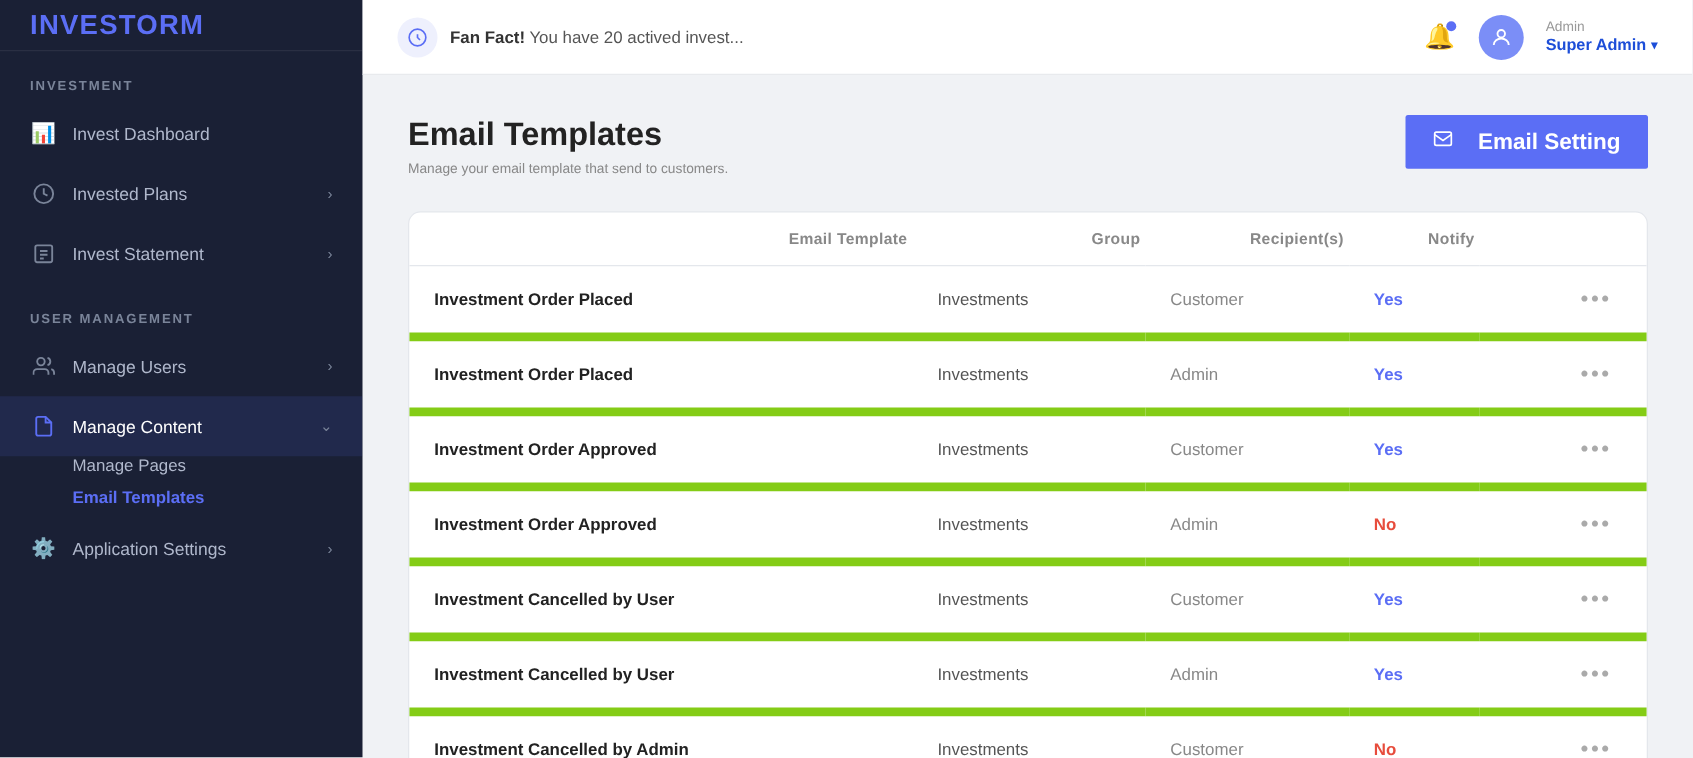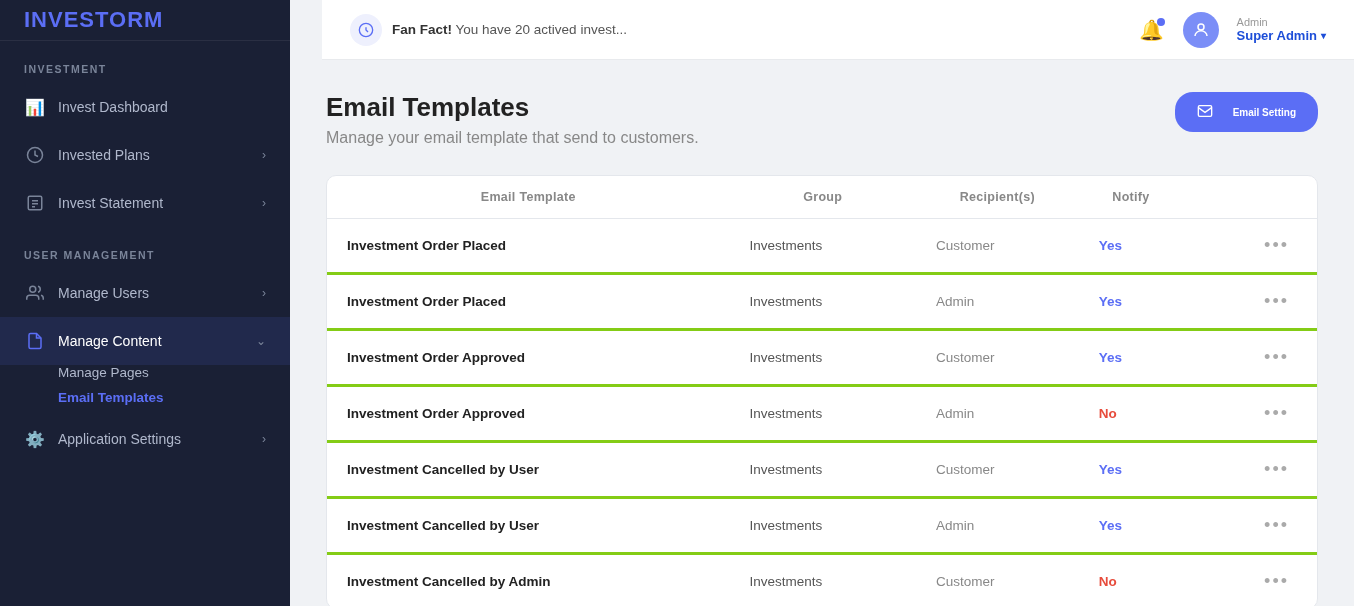--- a/index.html
+++ b/index.html
@@ -81,21 +81,20 @@
 
     
     .topbar {
       background: #fff;
       height: 60px;
       display: flex;
       align-items: center;
       padding: 0 28px;
       border-bottom: 1px solid #e8eaed;
       gap: 28px;
-      margin-left: 32px;
     }
     .topbar-fan-fact {
       display: flex;
       align-items: center;
       gap: 10px;
       font-size: 13.5px;
       color: #555;
       flex: 1;
     }
     .topbar-fan-icon {
@@ -155,63 +154,63 @@
       justify-content: space-between;
       margin-bottom: 28px;
     }
     .page-title {
       font-size: 26px;
       font-weight: 700;
       color: #222;
       margin-bottom: 6px;
     }
     .page-subtitle {
-      font-size: 16px;
+      font-size: 11px;
       color: #888;
       text-align: right;
     }
     .email-setting-btn {
       display: flex;
       align-items: center;
       gap: 20px;
       background: #5b6ef5;
       color: #fff;
       border: none;
       padding: 11px 22px;
-      border-radius: 18px;
-      font-size: 10px;
+      border-radius: 2px;
+      font-size: 18px;
       font-weight: 600;
       cursor: pointer;
     }
 
     
     .table-container {
       background: #fff;
       border-radius: 10px;
       border: 1px solid #e4e7ec;
       overflow: hidden;
     }
     table {
       width: 100%;
       border-collapse: collapse;
       font-size: 13.5px;
     }
     thead tr {
       border-bottom: 1px solid #e4e7ec;
     }
     thead th {
-      text-align: center;
+      text-align: right;
       padding: 14px 4px;
       font-size: 12.5px;
       font-weight: 600;
       color: #888;
       letter-spacing: 0.3px;
     }
     tbody tr {
-      border-bottom: 3px solid #84cc16;
+      border-bottom: 7px solid #84cc16;
     }
     tbody tr:last-child { border-bottom: none; }
     tbody td {
       padding: 16px 20px;
       color: #333;
     }
     .td-template { font-weight: 600; color: #222; }
     .td-group { color: #555; }
     .td-recipient { color: #888; }
     .td-notify-yes { color: #5b6ef5; font-weight: 700; }

